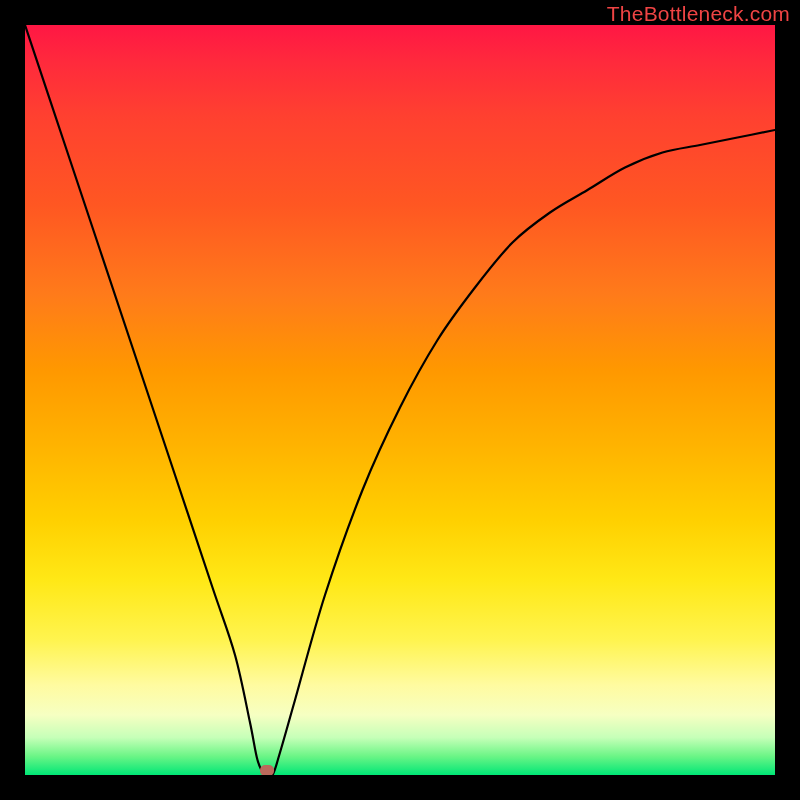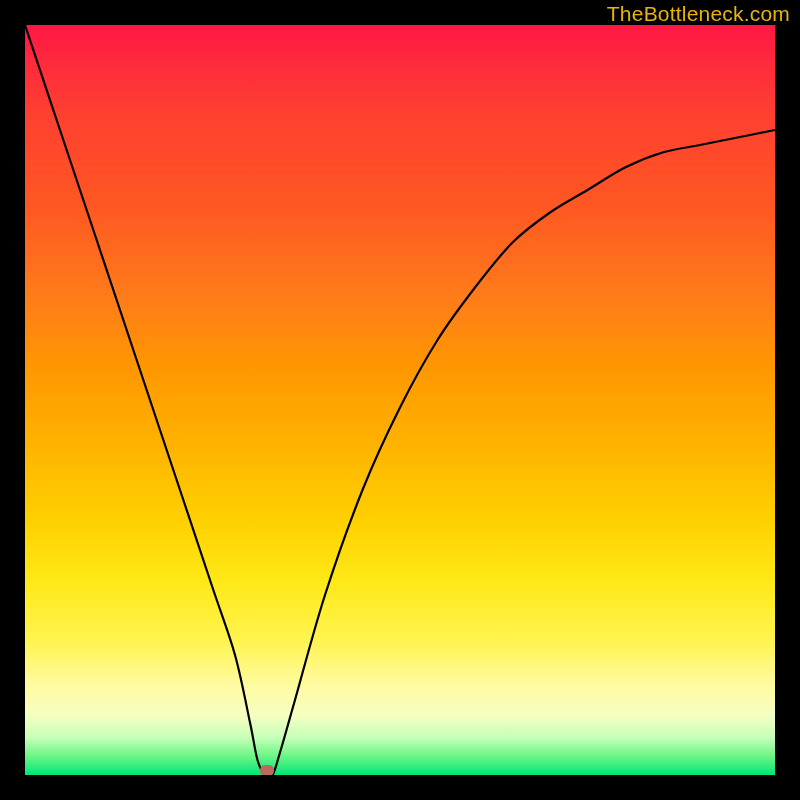--- a/index.html
+++ b/index.html
@@ -57,21 +57,21 @@
     top: 0;
     left: 0;
     width: 750px;
     height: 750px;
   }
   .watermark {
     position: absolute;
     top: 2px;
     right: 10px;
     font-size: 21px;
-    color: #eab308;
+    color: #ef4444;
     letter-spacing: 0.2px;
     font-weight: 400;
   }
   .marker {
     position: absolute;
     width: 14px;
     height: 11px;
     background: #bb6a5c;
     border-radius: 5px;
   }

